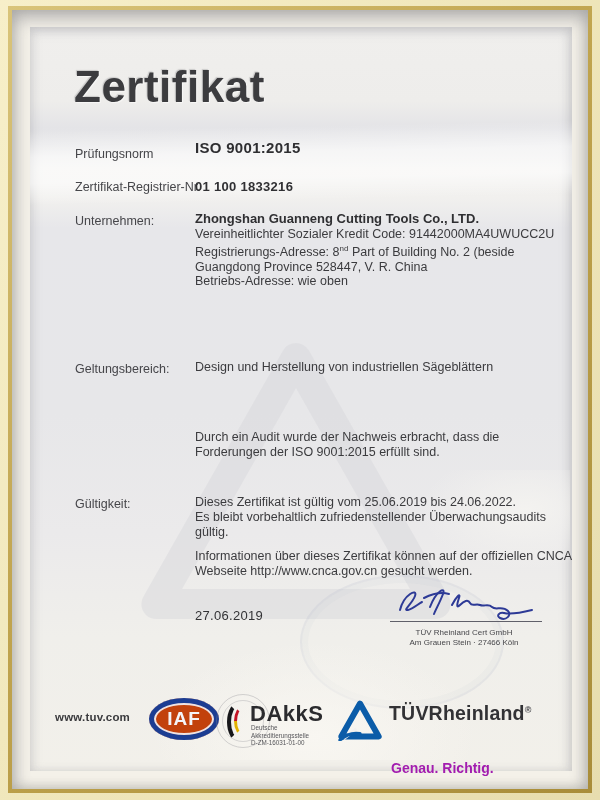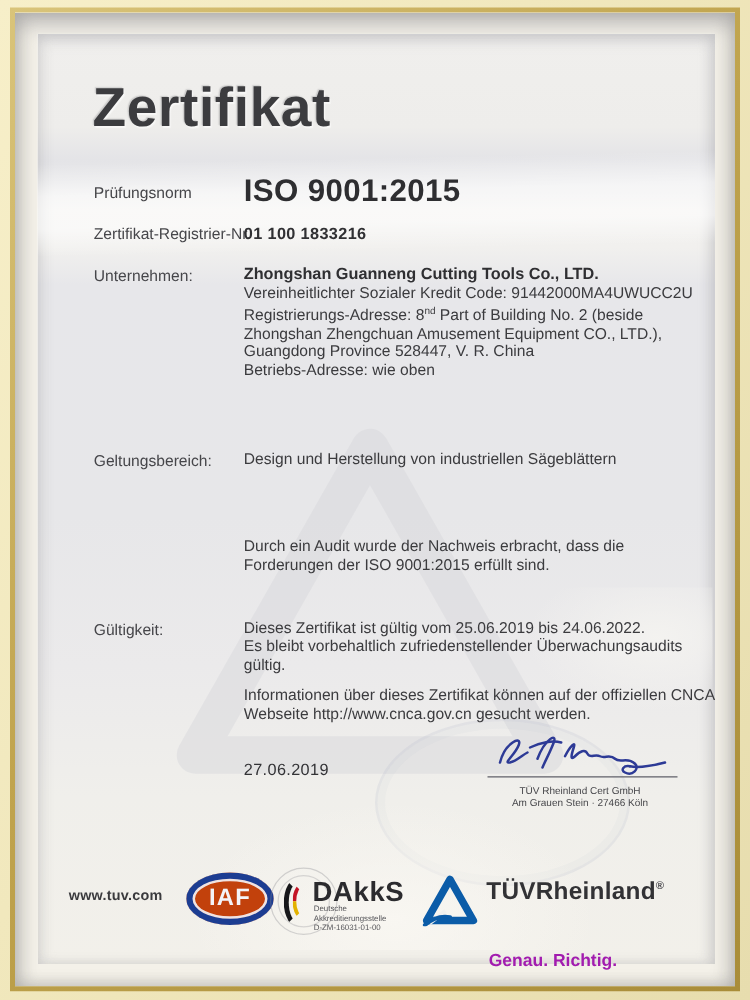--- a/index.html
+++ b/index.html
@@ -67,21 +67,21 @@
   }
 
   
   .abs{position:absolute;}
   .cert-title{
     left:74px;top:62px;
     font-size:44px;font-weight:bold;letter-spacing:.5px;color:#3c3c3f;
     text-shadow:1px 1px 1px rgba(255,255,255,.6), -1px -1px 1px rgba(90,90,95,.25);
   }
   .lbl{font-size:12.5px;color:#46464a;}
-  .val-norm{font-size:25px;font-weight:bold;color:#2e2e31;letter-spacing:.3px;}
+  .val-norm{font-size:15px;font-weight:bold;color:#2e2e31;letter-spacing:.3px;}
   .val-reg{font-size:13px;font-weight:bold;color:#303033;letter-spacing:.3px;}
   .body-txt{font-size:12.5px;line-height:14.8px;color:#3b3b3e;}
   .company-name{font-size:13px;font-weight:bold;color:#2f2f32;}
   sup{font-size:8px;}
   .date-txt{font-size:13px;color:#333336;letter-spacing:.3px;}
   .sig-line{left:390px;top:621px;width:152px;border-top:1.2px solid #60606a;}
   .issuer{left:376px;top:628px;width:176px;text-align:center;font-size:8px;line-height:10px;color:#47474b;}
 
   
   .website{left:55px;top:711px;font-size:11.5px;font-weight:bold;color:#3a3a3d;letter-spacing:.2px;}
@@ -128,21 +128,20 @@
   <div class="abs val-norm" style="left:195px;top:139px;">ISO 9001:2015</div>
 
   <div class="abs lbl" style="left:75px;top:180px;">Zertifikat-Registrier-Nr.</div>
   <div class="abs val-reg" style="left:195px;top:179px;">01 100 1833216</div>
 
   <div class="abs lbl" style="left:75px;top:214px;">Unternehmen:</div>
   <div class="abs body-txt" style="left:195px;top:212px;width:365px;">
     <div class="company-name">Zhongshan Guanneng Cutting Tools Co., LTD.</div>
     <div>Vereinheitlichter Sozialer Kredit Code: 91442000MA4UWUCC2U</div>
     <div><span>Registrierungs-Adresse: 8</span><sup>nd</sup><span> Part of Building No. 2 (beside</span></div>
-    <div>Zhongshan Zhengchuan Amusement Equipment CO., LTD.),</div>
     <div>Guangdong Province 528447, V. R. China</div>
     <div>Betriebs-Adresse: wie oben</div>
   </div>
 
   <div class="abs lbl" style="left:75px;top:362px;">Geltungsbereich:</div>
   <div class="abs body-txt" style="left:195px;top:360px;width:380px;">Design und Herstellung von industriellen Sägeblättern</div>
 
   <div class="abs body-txt" style="left:195px;top:430px;width:345px;">Durch ein Audit wurde der Nachweis erbracht, dass die Forderungen der ISO 9001:2015 erfüllt sind.</div>
 
   <div class="abs lbl" style="left:75px;top:497px;">Gültigkeit:</div>

